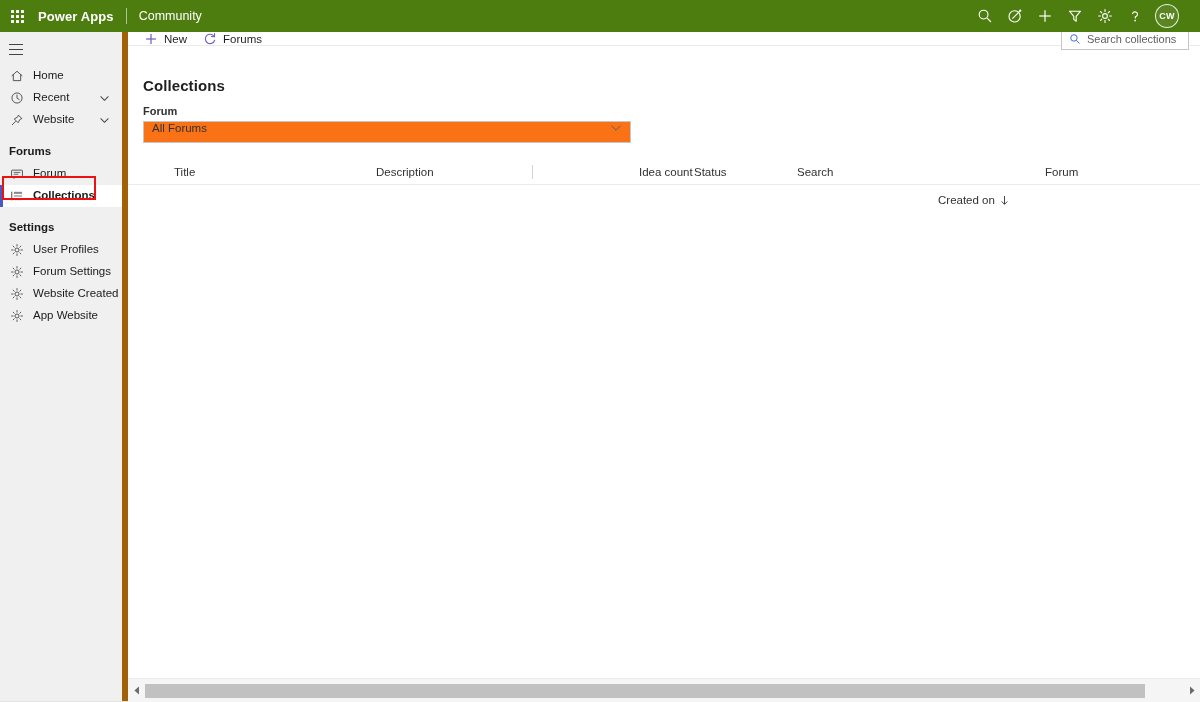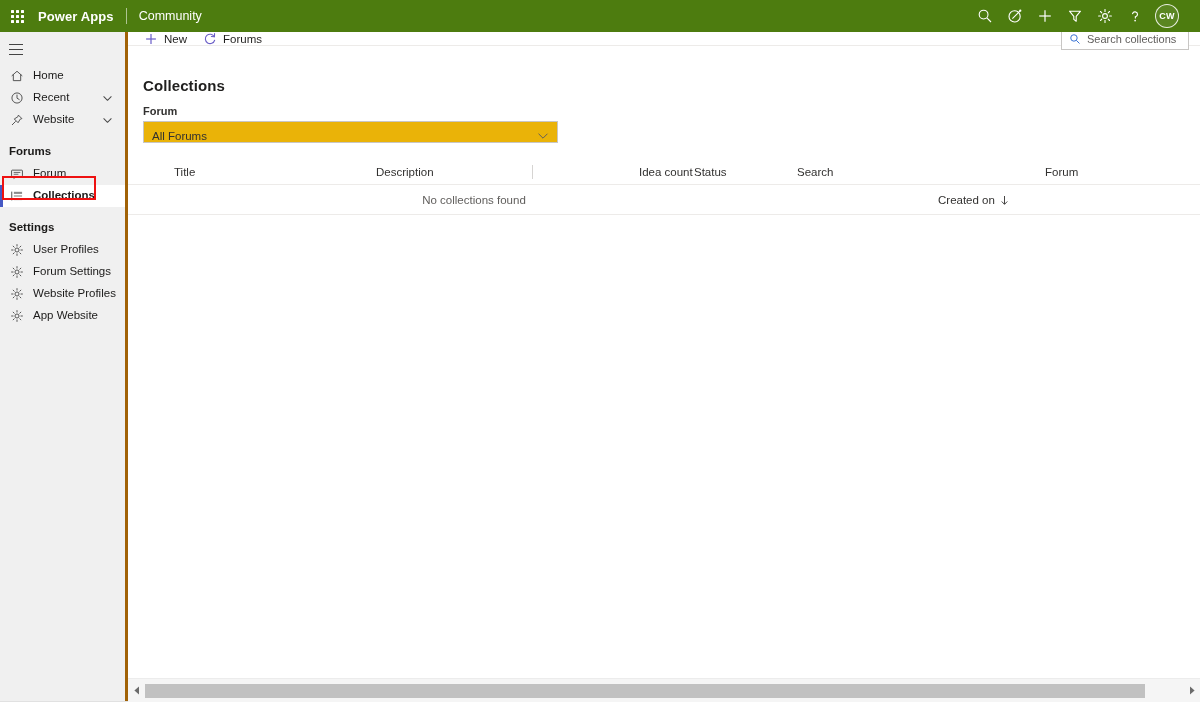--- a/index.html
+++ b/index.html
@@ -62,21 +62,21 @@
     display: flex; align-items: center; justify-content: center;
     font-size: 9px; font-weight: 600; letter-spacing: .3px;
     color: #ffffff; background: rgba(255,255,255,.08);
   }
 
   
   #sidebar {
     position: absolute; top: 32px; left: 0;
     width: 128px; height: 670px;
     background: #f0f0f0;
-    border-right: 3px solid #a16207;
+    border-right: 6px solid #a16207;
     z-index: 20;
   }
   .ham-row {
     height: 26px; display: flex; align-items: center;
     padding-left: 9px; cursor: pointer; margin-top: 4px;
   }
   .ham {
     width: 14px; height: 11px;
     display: flex; flex-direction: column; justify-content: space-between;
   }
@@ -172,23 +172,23 @@
     font-size: 15px; font-weight: 600; color: #201f1e;
     padding: 15px 0 0 15px;
     letter-spacing: .1px;
   }
   .filter-block { padding: 11px 0 0 15px; }
   .filter-label {
     font-size: 11px; font-weight: 700; color: #323130;
     margin-bottom: 4px;
   }
   .filter-select {
-    width: 415px; height: 22px;
-    border: 1px solid #c8c6c4; background: #eab308;
-    display: flex; align-items: flex-end;
+    width: 488px; height: 22px;
+    border: 1px solid #c8c6c4; background: #f97316;
+    display: flex; align-items: flex-start;
     padding: 0 8px 0 8px;
     cursor: pointer;
   }
   .filter-value { font-size: 11.5px; color: #323130; }
   .filter-chev { margin-left: auto; display: flex; align-items: center; color: #605e5c; }
 
   
   #grid { margin-top: 16px; }
   #grid-header {
     height: 26px;
@@ -445,21 +445,21 @@
             <line x1="8" y1="12.5" x2="8" y2="14.2"></line>
           <line x1="1.8" y1="8" x2="3.5" y2="8"></line>
             <line x1="12.5" y1="8" x2="14.2" y2="8"></line>
           <line x1="3.6" y1="3.6" x2="4.8" y2="4.8"></line>
             <line x1="11.2" y1="11.2" x2="12.4" y2="12.4"></line>
           <line x1="12.4" y1="3.6" x2="11.2" y2="4.8"></line>
             <line x1="4.8" y1="11.2" x2="3.6" y2="12.4"></line>
         </g>
       </svg>
     </span>
-    <span class="nav-label">Website Profiles</span>
+    <span class="nav-label">Website Created</span>
   </div>
 
   <div class="nav-item">
     <span class="nav-ico">
       <svg width="14" height="14" viewBox="0 0 16 16">
         <circle cx="8" cy="8" r="2.3" fill="none" stroke="#494949" stroke-width="1.05"></circle>
         <g stroke="#494949" stroke-width="1.05" stroke-linecap="round">
           <line x1="8" y1="1.8" x2="8" y2="3.5"></line>
             <line x1="8" y1="12.5" x2="8" y2="14.2"></line>
           <line x1="1.8" y1="8" x2="3.5" y2="8"></line>
@@ -539,21 +539,20 @@
         <span class="sort-ico">
           <svg width="9" height="11" viewBox="0 0 10 12">
             <line x1="5" y1="1" x2="5" y2="10" stroke="#323130" stroke-width="1"></line>
             <path d="M2.2 7.4 L5 10.3 L7.8 7.4" fill="none" stroke="#323130" stroke-width="1" stroke-linecap="round" stroke-linejoin="round"></path>
           </svg>
         </span>
       </div>
       <div class="col-head" style="left:917px;">Forum</div>
     </div>
 
-    <div id="grid-empty">No collections found</div>
   </div>
 </div>
 
 <div id="hscroll">
   <div class="sb-arrow">
     <svg width="8" height="9" viewBox="0 0 8 9">
       <path d="M6 0.6 L6 8.4 L1.4 4.5 Z" fill="#6b6b6b"></path>
     </svg>
   </div>
   <div class="sb-track">

